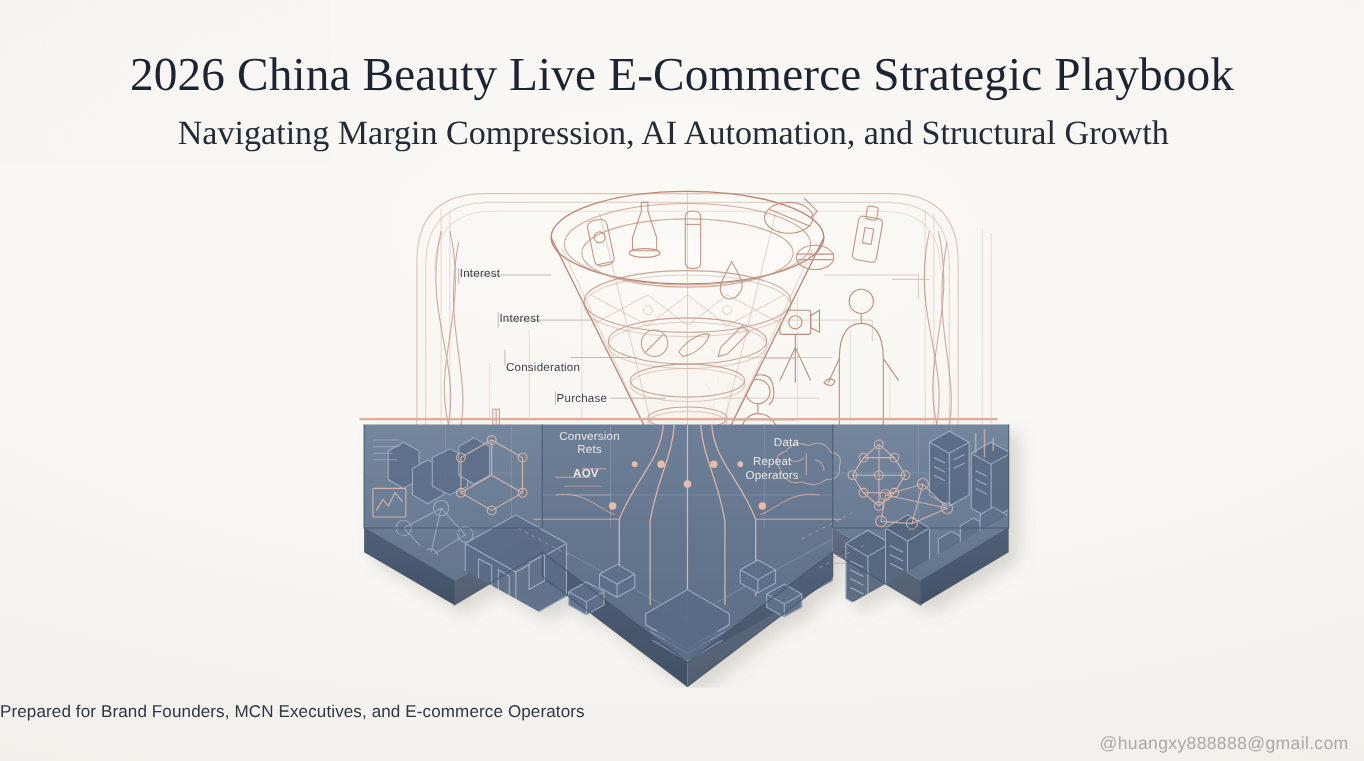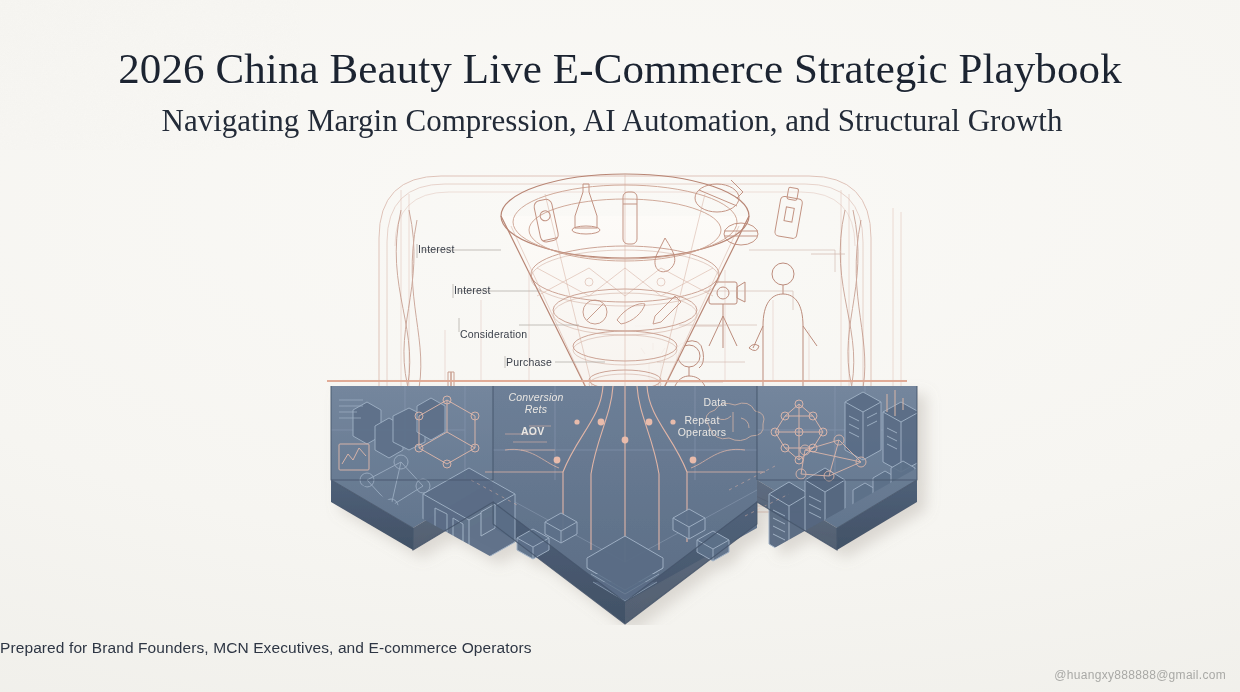--- a/index.html
+++ b/index.html
@@ -85,21 +85,21 @@
     left: 0; right: 0;
     top: 639px;
     font-size: 15.5px;
     color: #2e3644;
     letter-spacing: .1px;
   }
   #watermark {
     position: absolute;
     right: 14px;
     top: 668px;
-    font-size: 12px;
+    font-size: 16px;
     color: #a9a9a6;
     letter-spacing: .3px;
   }
 </style>
 </head>
 <body>
 
 <div id="page"></div>
 
 <svg id="grain" aria-hidden="true">
@@ -555,21 +555,21 @@
       <line x1="468" y1="150" x2="468" y2="232"></line>
       <line x1="504" y1="180" x2="504" y2="232"></line>
     </g>
   </svg>
 
   <div class="art-label lbl-stage" style="left:113px; top:93px;">Interest</div>
   <div class="art-label lbl-stage" style="left:149px; top:134px;text-align:center;">Interest</div>
   <div class="art-label lbl-stage" style="left:155px; top:178px;">Consideration</div>
   <div class="art-label lbl-stage" style="left:201px; top:206px;">Purchase</div>
 
-  <div class="art-label lbl-metric" style="left:196px; top:241px; width:70px; text-align:center;font-style:italic;">Conversion
+  <div class="art-label lbl-metric" style="left:196px; top:241px; width:70px; text-align:center;">Conversion
 Rets</div>
   <div class="art-label lbl-metric" style="left:388px; top:246px; width:44px; text-align:center;">Data</div>
   <div class="art-label lbl-metric" style="left:216px; top:275px; width:40px; text-align:left;font-weight:bold;">AOV</div>
   <div class="art-label lbl-metric" style="left:360px; top:264px; width:74px; text-align:center;">Repeat
 Operators</div>
 </div>
 
 <div id="footer-note">Prepared for Brand Founders, MCN Executives, and E-commerce Operators</div>
 <div id="watermark">@huangxy888888@gmail.com</div>
 

